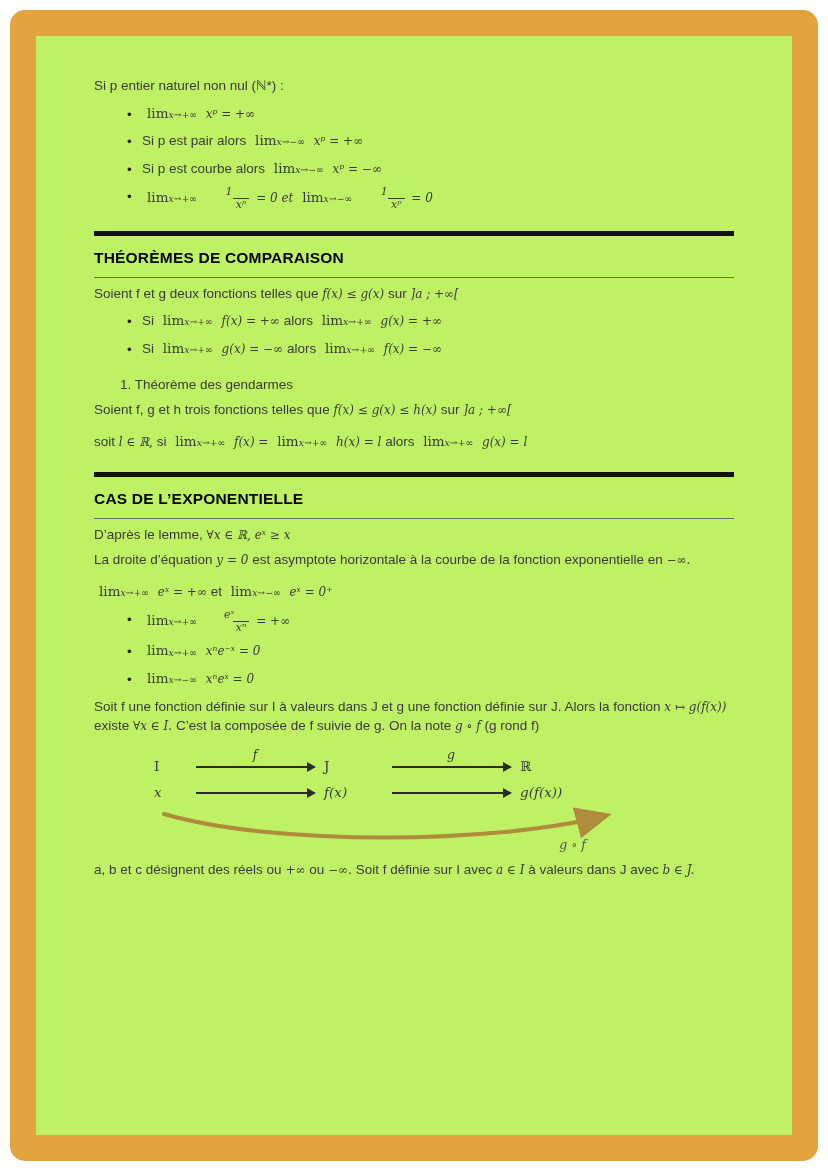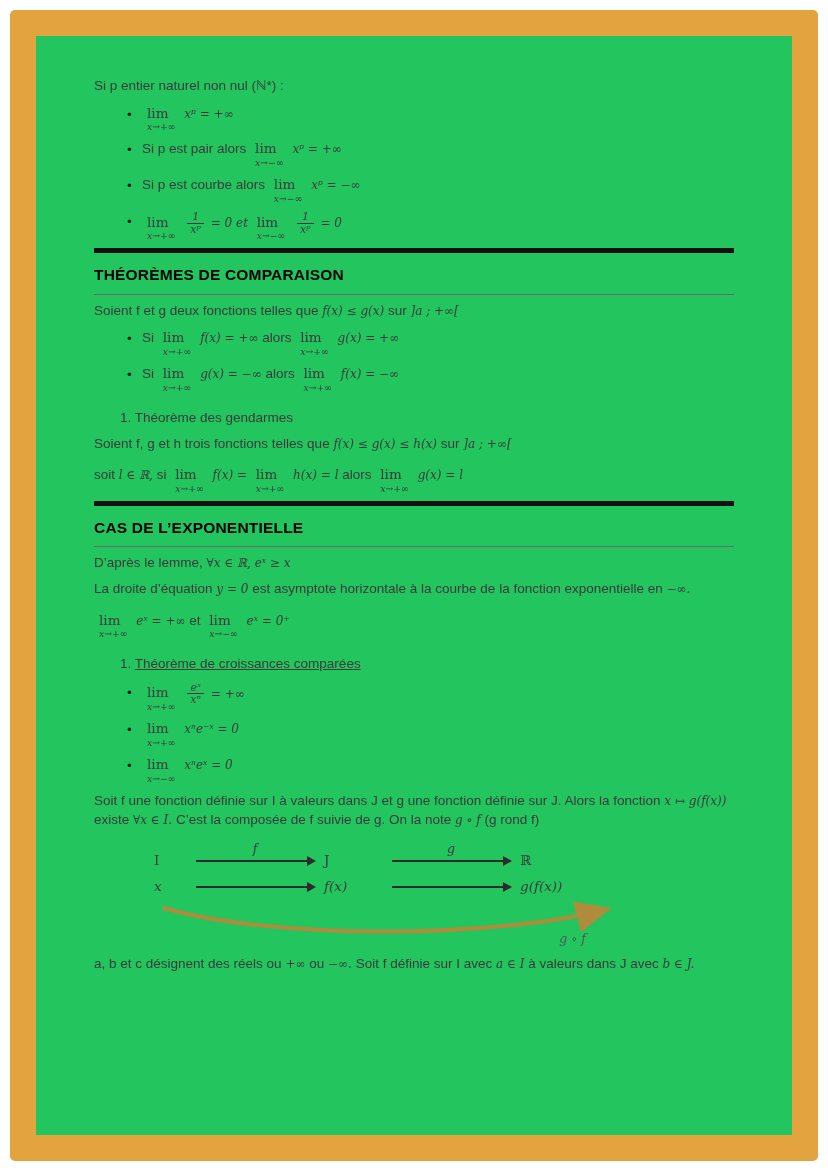--- a/index.html
+++ b/index.html
@@ -1,37 +1,37 @@
 <!DOCTYPE html>
 <html><head>
 <meta charset="utf-8">
 <style>
   html,body { margin:0; padding:0; background:#ffffff; }
   body { font-family:"Liberation Sans", sans-serif; color:#3a3a3a; }
   .frame { box-sizing:border-box; width:828px; height:1171px; padding:10px; background:#fff; }
-  .border { box-sizing:border-box; width:100%; height:100%; border:26px solid #E3A43F; border-radius:5px; background:#22c55e; overflow:hidden; }
+  .border { box-sizing:border-box; width:100%; height:100%; border:26px solid #E3A43F; border-radius:15px; background:#bef264; overflow:hidden; }
   .content { box-sizing:border-box; padding:40px 58px 0 58px; font-size:13.5px; line-height:1.45; }
 
   .math { font-family:"DejaVu Serif", serif; font-style:italic; font-size:12px; }
   .txt { }
 
-  .lim { display:inline-flex; flex-direction:column; margin:0 5px; line-height:1; vertical-align:baseline; }
+  .lim { display:inline-flex; align-items:center; margin:0 5px; line-height:1; vertical-align:baseline; }
   .lim .t { font-family:"DejaVu Serif", serif; font-style:normal; font-size:13.5px; }
   .lim .s { font-family:"DejaVu Serif", serif; font-style:italic; font-size:9.3px; margin-top:2px; color:#3a3a3a; }
 
   .frac { display:inline-flex; flex-direction:column; align-items:center; vertical-align:middle; line-height:1.05; margin:0 3px; }
   .frac .fn, .frac .fd { font-family:"DejaVu Serif", serif; font-style:italic; font-size:11px; padding:0 3px; }
-  .frac .fd { border-top:1px solid #3a3a3a; }
+  .frac .fd { border-top:1px solid #3a3a3a;margin-left:24px; }
 
   .lead { margin:0 0 6px 0; }
   ul.bullets { list-style:none; margin:4px 0 0 48px; padding:0; }
   ul.bullets li { position:relative; margin:8px 0; }
   ul.bullets li::before { content:"•"; position:absolute; left:-15px; top:1px; color:#222; }
 
-  .section-head { margin-top:8px; }
+  .section-head { margin-top:21px; }
   .hbar { height:5px; background:#111111; }
   .section-head h2 { font-size:15.5px; font-weight:bold; color:#000; margin:11px 0 7px 0; letter-spacing:.2px; }
   .hrule { border-bottom:1px solid #6b6b6b; }
 
   .para { margin:6px 0 0 0; }
   .fline { margin:12px 0 0 0; }
   .numitem { margin:16px 0 0 26px; }
   .numitem .u { text-decoration:underline; }
   .indent2 { }
 
@@ -203,24 +203,20 @@
           </span>
     <span class="math">eˣ = +∞</span>
     <span class="txt">et</span>
     <span class="lim">
             <span class="t">lim</span>
             <span class="s">x→−∞</span>
           </span>
     <span class="math">eˣ = 0⁺</span>
   </p>
 
-  <p class="numitem">
-    <span>1.</span>
-    <span class="u">Théorème de croissances comparées</span>
-  </p>
 
   <ul class="bullets">
     <li>
       <span class="lim">
               <span class="t">lim</span>
               <span class="s">x→+∞</span>
             </span>
       <span class="frac">
               <span class="fn">eˣ</span>
               <span class="fd">xⁿ</span>

